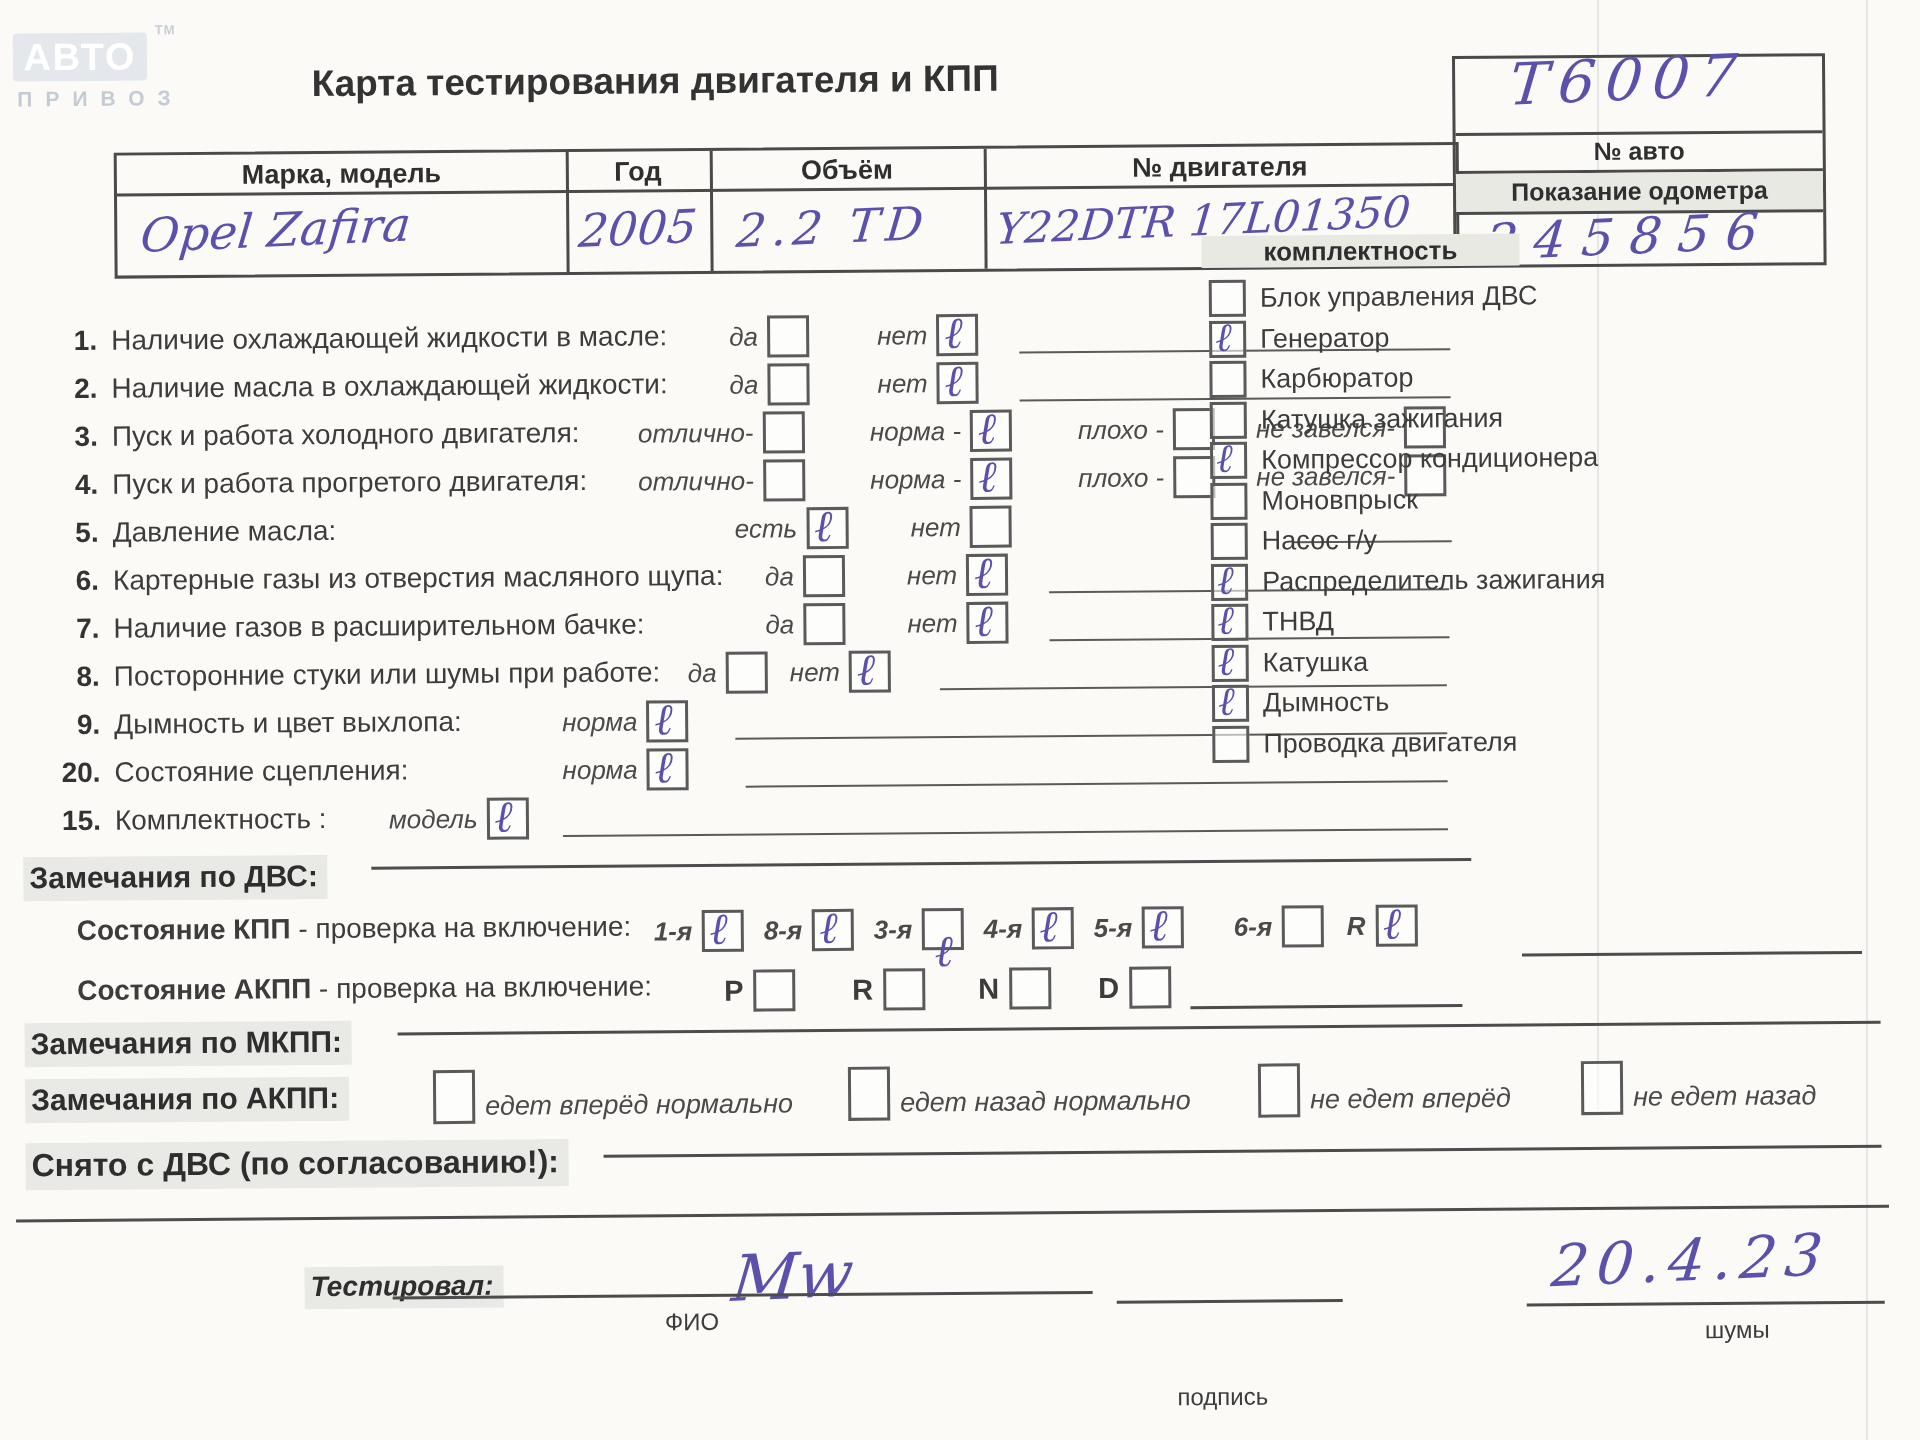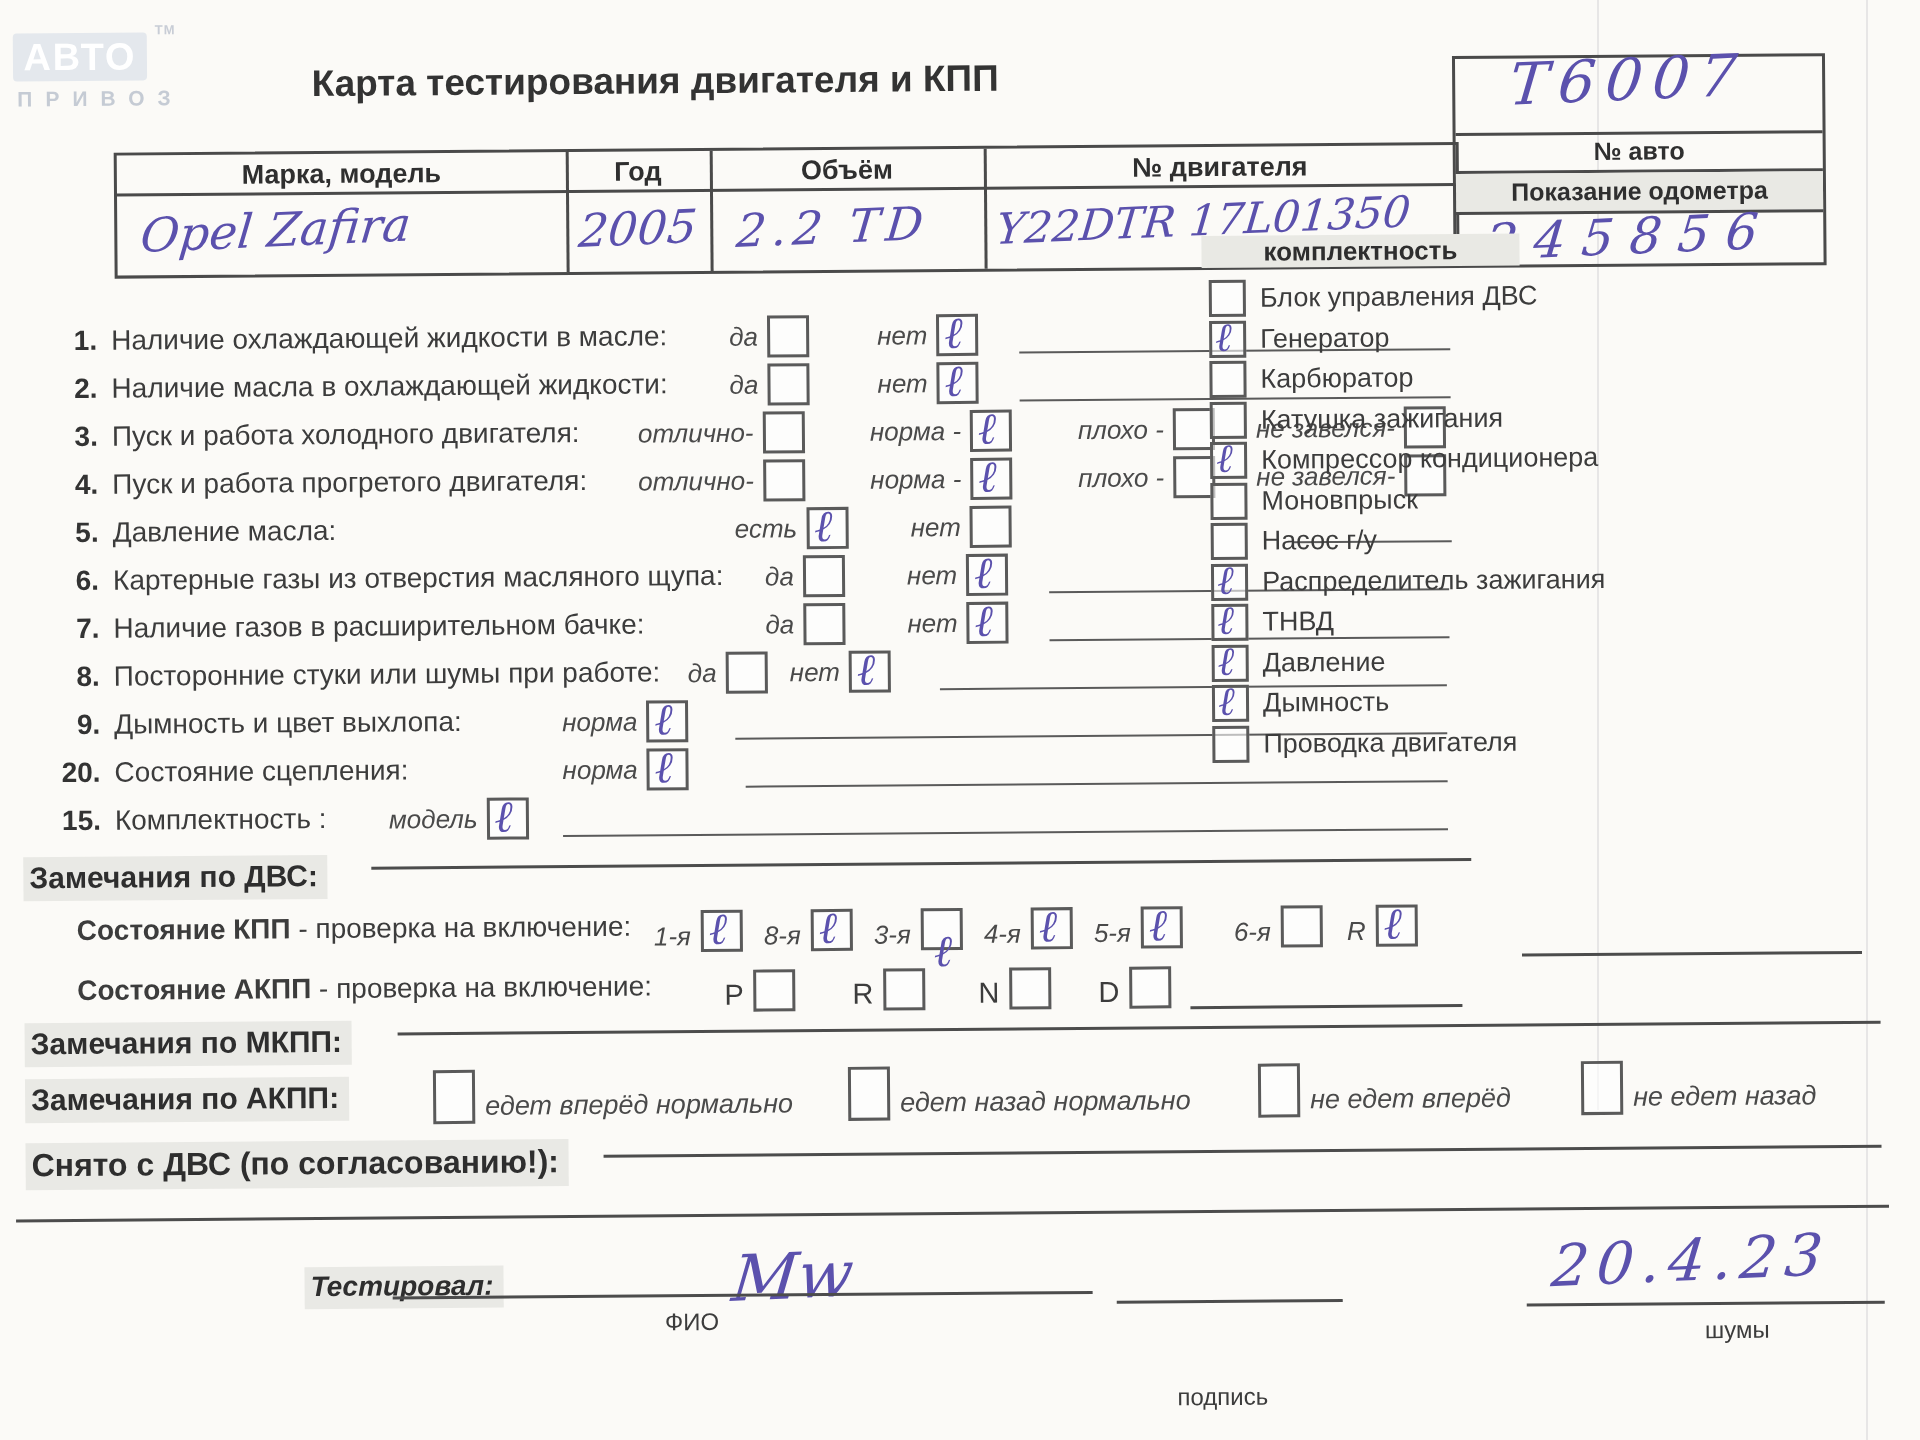--- a/index.html
+++ b/index.html
@@ -41,21 +41,21 @@
   .wline{position:absolute;top:34px;border-bottom:2px solid #5a5a5a;}
   
   .eqhead{position:absolute;left:1205px;top:238px;width:318px;height:32px;background:#e9e9e4;
       text-align:center;font-weight:bold;font-size:26px;color:#2e2e2e;line-height:32px;}
   .eq{position:absolute;left:1212px;display:flex;align-items:center;gap:14px;height:36px;}
   .eqbox{width:31px;height:31px;border-width:3px;}
   .eqbox.checked::after{font-size:40px;top:-10px;left:3px;}
   .eqlabel{font-size:27px;color:#3c3c3c;white-space:nowrap;}
   
   .gearlab{position:absolute;left:75px;font-size:28px;color:#3c3c3c;}
-  .gear{position:absolute;display:inline-flex;align-items:flex-end;gap:10px;font-size:26px;font-style:italic;color:#4a4a4a;}
+  .gear{position:absolute;display:inline-flex;align-items:center;gap:10px;font-size:26px;font-style:italic;color:#4a4a4a;font-weight:bold;}
   .gear.prnd{font-style:normal;font-size:29px;color:#3c3c3c;}
   
   .ropt{position:absolute;display:inline-flex;align-items:flex-end;gap:10px;}
   .rbox{width:36px;height:48px;}
   .ropt .olabel{font-size:27px;padding-bottom:2px;color:#4a4a4a;}
   .hline{position:absolute;border-bottom:3px solid #4c4c4c;}
   
   .hw{position:absolute;font-family:"DejaVu Serif",serif;font-style:italic;color:var(--ink,#5b51ad);
       white-space:nowrap;transform:skewX(-8deg) rotate(-2deg);}
   .flab{position:absolute;font-size:24px;color:#3c3c3c;}
@@ -291,21 +291,21 @@
     <div class="eq" style="top:566px;">
         <span class="box eqbox checked"></span>
         <span class="eqlabel">Распределитель зажигания</span>
       </div>
     <div class="eq" style="top:606px;">
         <span class="box eqbox checked"></span>
         <span class="eqlabel">ТНВД</span>
       </div>
     <div class="eq" style="top:647px;">
         <span class="box eqbox checked"></span>
-        <span class="eqlabel">Давление</span>
+        <span class="eqlabel">Катушка</span>
       </div>
     <div class="eq" style="top:687px;">
         <span class="box eqbox checked"></span>
         <span class="eqlabel">Дымность</span>
       </div>
     <div class="eq" style="top:728px;">
         <span class="box eqbox"></span>
         <span class="eqlabel">Проводка двигателя</span>
       </div>
 

